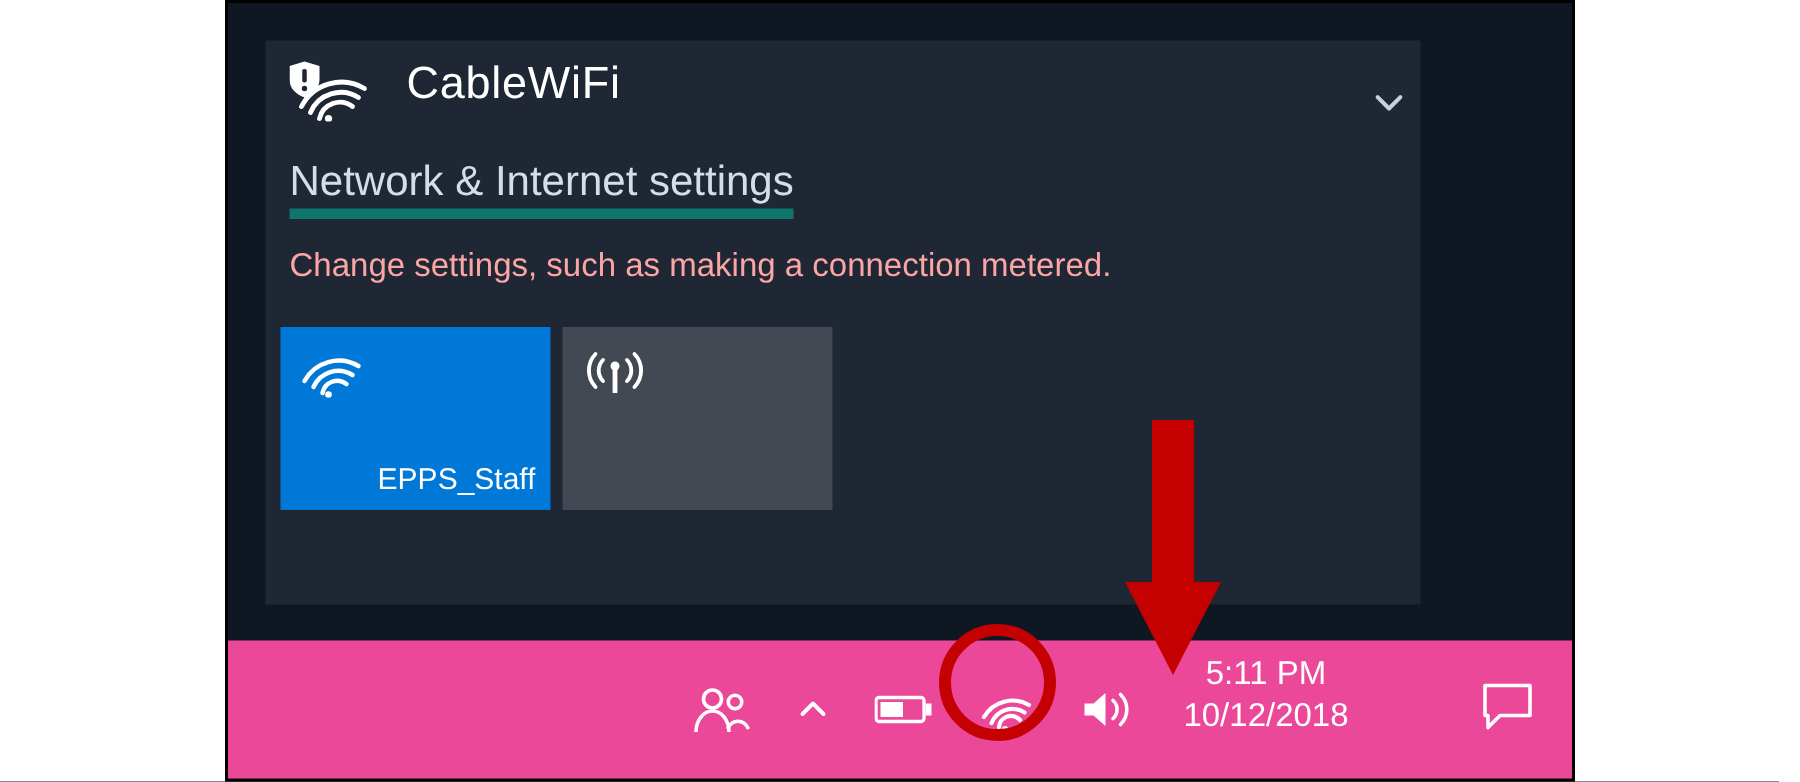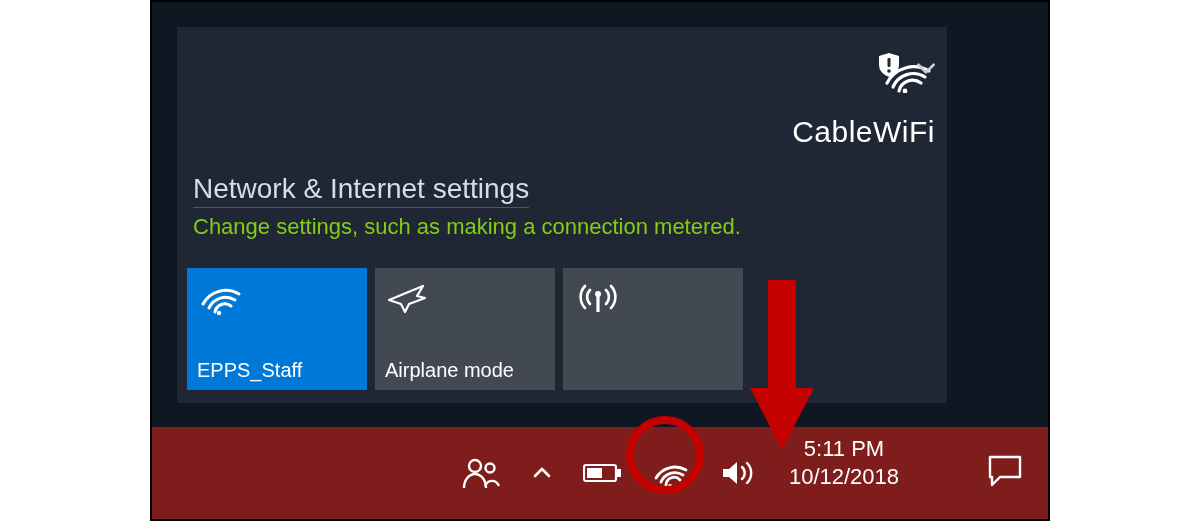--- a/index.html
+++ b/index.html
@@ -17,66 +17,65 @@
   
   .flyout {
     position: absolute;
     left: 25px; top: 25px;
     width: 770px; height: 376px;
     background: #1e2733;
   }
 
   .net-row {
     display: flex;
-    align-items: flex-end;
+    align-items: flex-start;
     gap: 22px;
-    padding: 24px 12px 24px 16px;
+    padding: 12px 12px 24px 16px;
     position: relative;
-    flex-direction: column;
   }
   .net-row .chev {
     position: absolute;
     right: 8px; top: 28px;
     color: #c9d0d8;
   }
   .net-name { color: #fff; font-size: 30px; font-weight: 400; letter-spacing: .5px; }
 
   .settings-block { padding: 0 16px 14px 16px; }
   .settings-link {
     color: #d5dde6; font-size: 28px; font-weight: 400;
-    border-bottom: 1px solid #0f766e;
+    border-bottom: 7px solid #0f766e;
     display: inline-block; padding-bottom: 2px;
   }
-  .settings-caption { color: #84cc16; font-size: 22px; margin-top: 6px; }
+  .settings-caption { color: #fca5a5; font-size: 22px; margin-top: 18px; }
 
   .tiles {
     display: flex;
     gap: 8px;
     padding: 14px 10px 10px 10px;
   }
   .tile {
     width: 180px; height: 122px;
     position: relative;
     color: #fff;
     padding: 10px 12px;
   }
-  .tile.active { background: #0078d7; }
+  .tile.active { background: #0078d7; text-align: right; }
   .tile.inactive { background: rgba(255,255,255,0.16); }
   .tile-label {
     position: absolute; left: 10px; right: 10px; bottom: 8px;
     font-size: 20px; font-weight: 400; white-space: nowrap; overflow: hidden;
   }
   .tile-icon { position: absolute; left: 12px; top: 12px; }
 
   
   .taskbar {
     position: absolute;
     left: 0; right: 0; bottom: 0;
     height: 92px;
-    background: #7f1d1d;
+    background: #ec4899;
   }
   .tray {
     position: absolute; left: 308px; top: 0; height: 100%;
     display: flex; align-items: center; gap: 26px;
   }
   .tray .ico { color: #fff; display: flex; align-items: center; justify-content: center; width: 42px; height: 42px; }
   .clock {
     position: absolute; left: 612px; top: 8px;
     color: #fff; text-align: center; font-size: 22px; line-height: 1.25;
     width: 160px;
@@ -148,28 +147,20 @@
               <path d="M4 24 A26 26 0 0 1 40 14"></path>
               <path d="M10 28 A18 18 0 0 1 36 20"></path>
               <path d="M16 32 A10 10 0 0 1 32 26"></path>
             </g>
             <circle cx="20" cy="33" r="2.2" fill="#fff"></circle>
           </svg>
         </span>
         <div class="tile-label">EPPS_Staff</div>
       </div>
 
-      <div class="tile inactive">
-        <span class="tile-icon">
-          <svg width="40" height="34" viewBox="0 0 40 34">
-            <path d="M2 20 L36 6 L30 16 L38 18 L22 24 L18 32 L14 24 L2 20 Z" fill="none" stroke="#fff" stroke-width="2.2" stroke-linejoin="round"></path>
-          </svg>
-        </span>
-        <div class="tile-label">Airplane mode</div>
-      </div>
 
       <div class="tile inactive">
         <span class="tile-icon">
           <svg width="46" height="34" viewBox="0 0 46 34">
             <g stroke="#fff" stroke-width="2.6" fill="none" stroke-linecap="round">
               <path d="M10 6 A16 16 0 0 0 10 28"></path>
               <path d="M15 10 A10 10 0 0 0 15 24"></path>
               <path d="M36 6 A16 16 0 0 1 36 28"></path>
               <path d="M31 10 A10 10 0 0 1 31 24"></path>
             </g>

